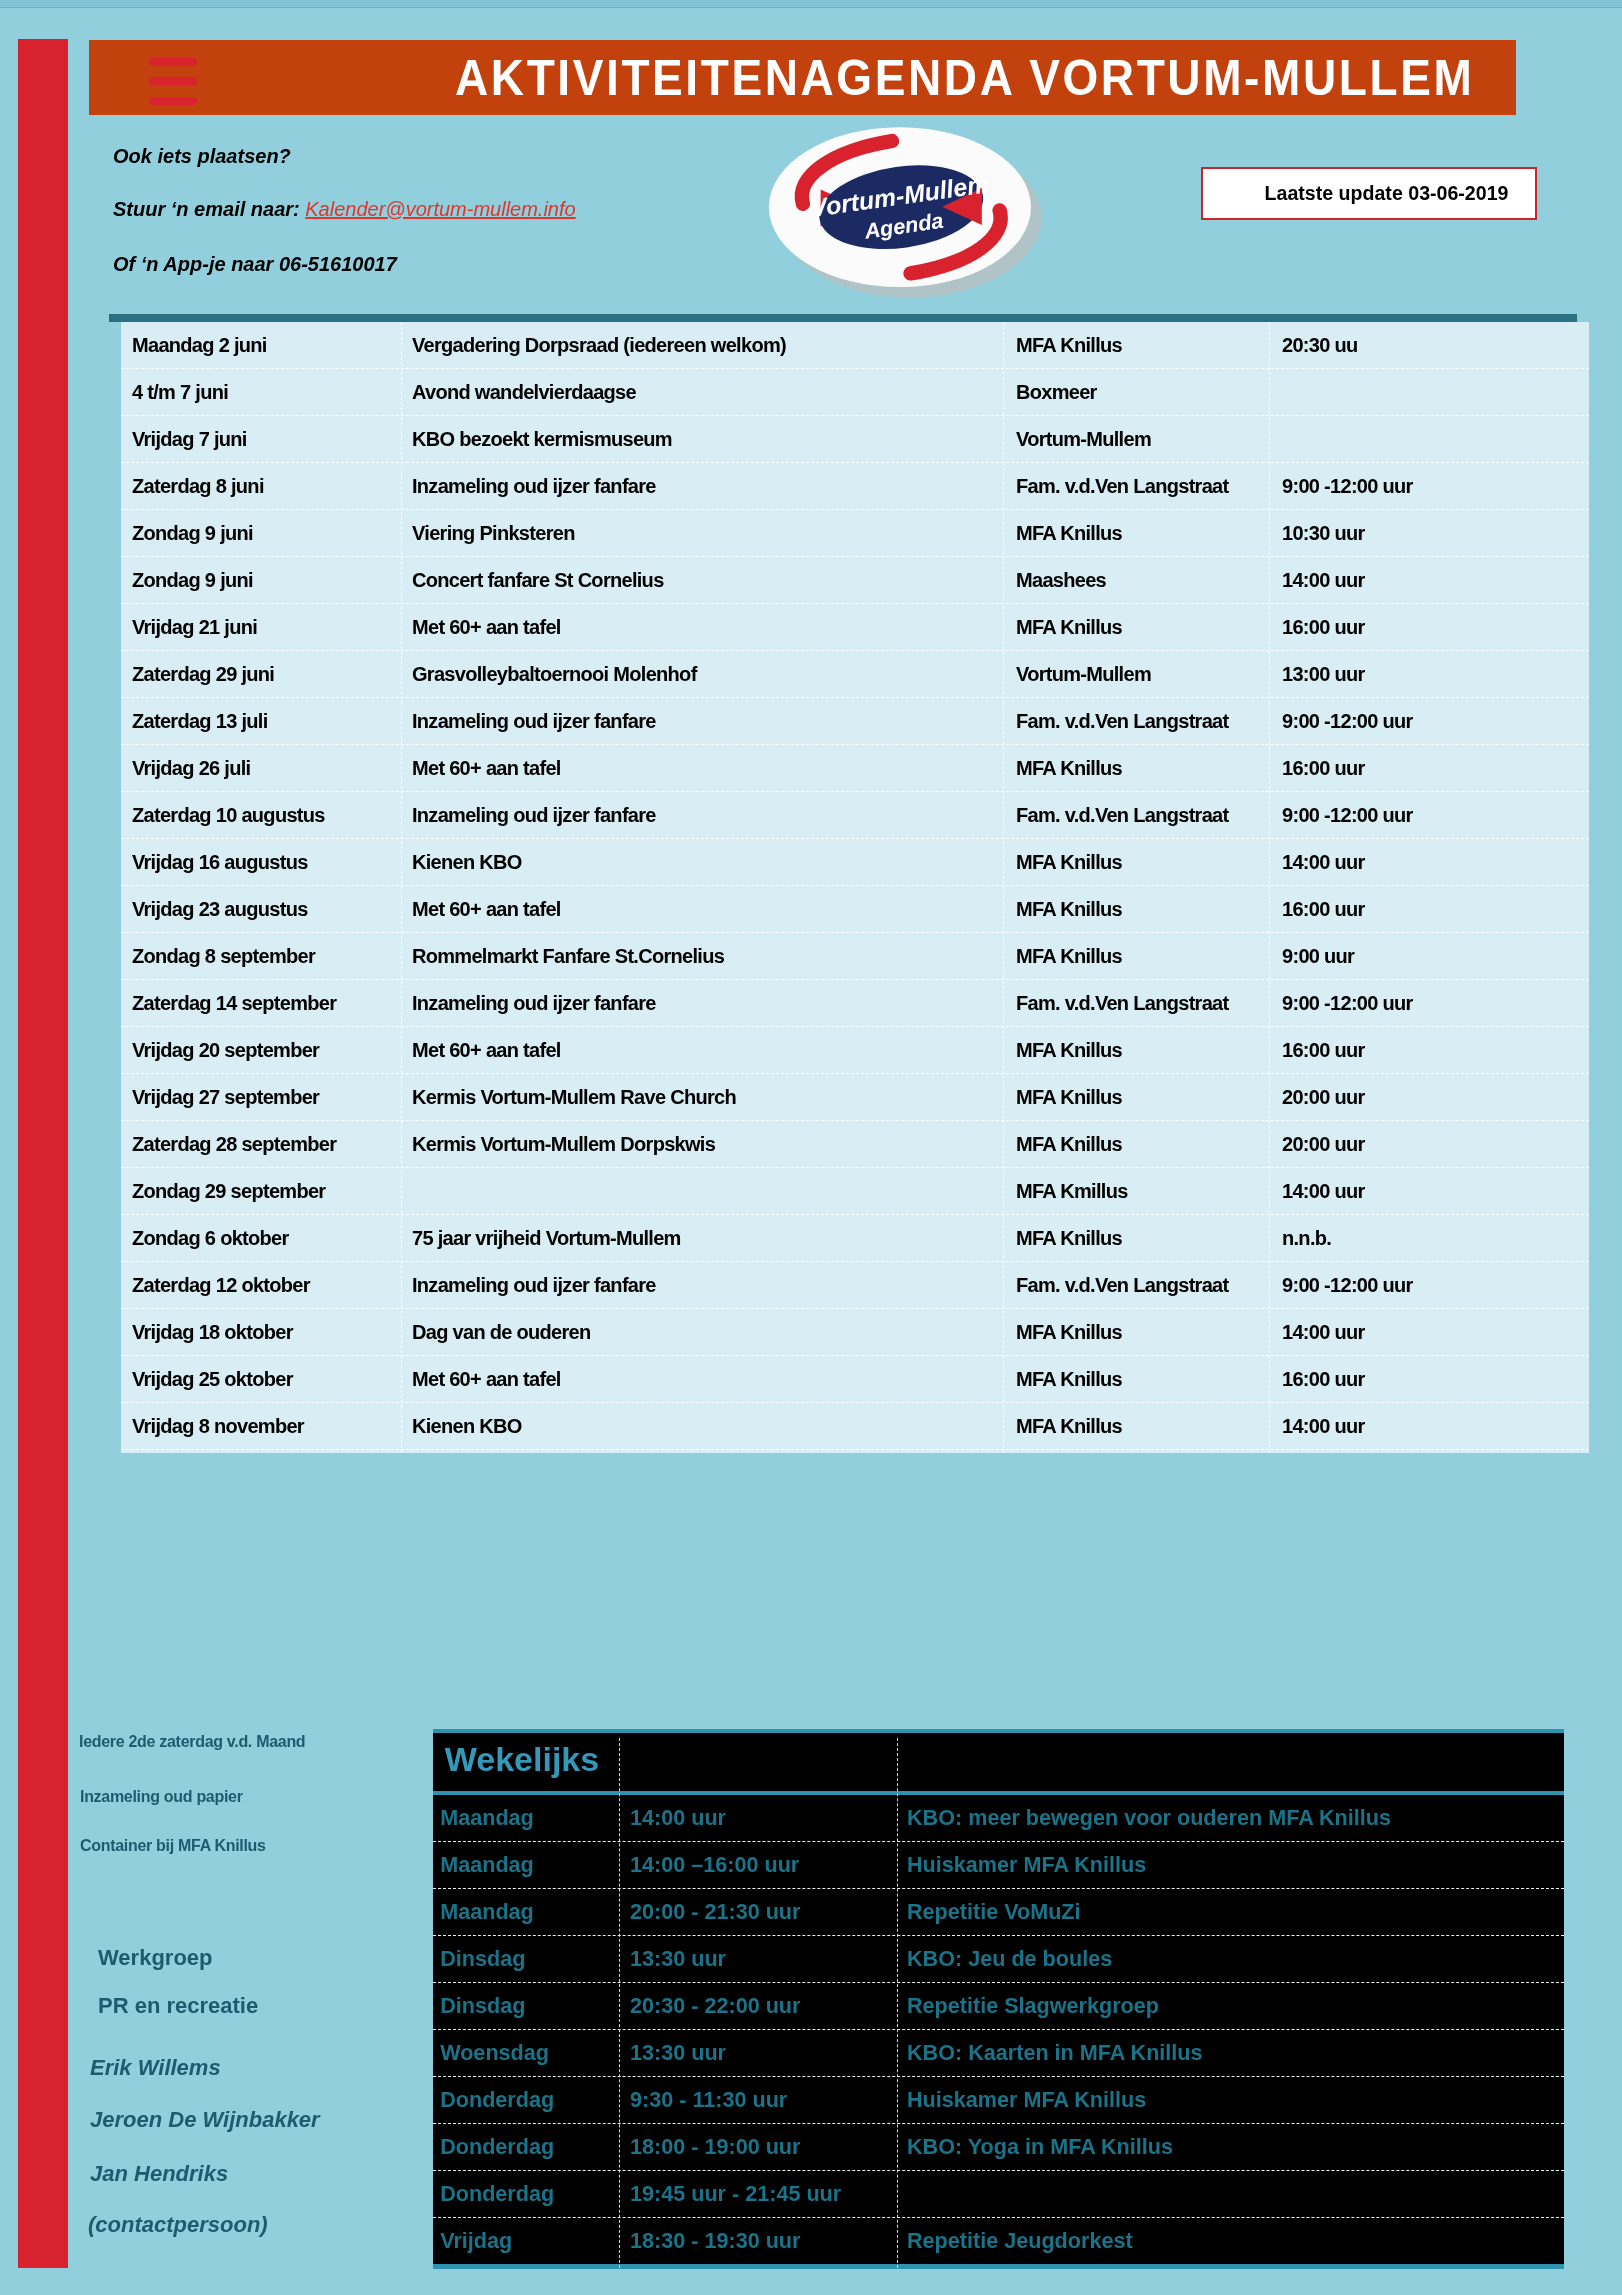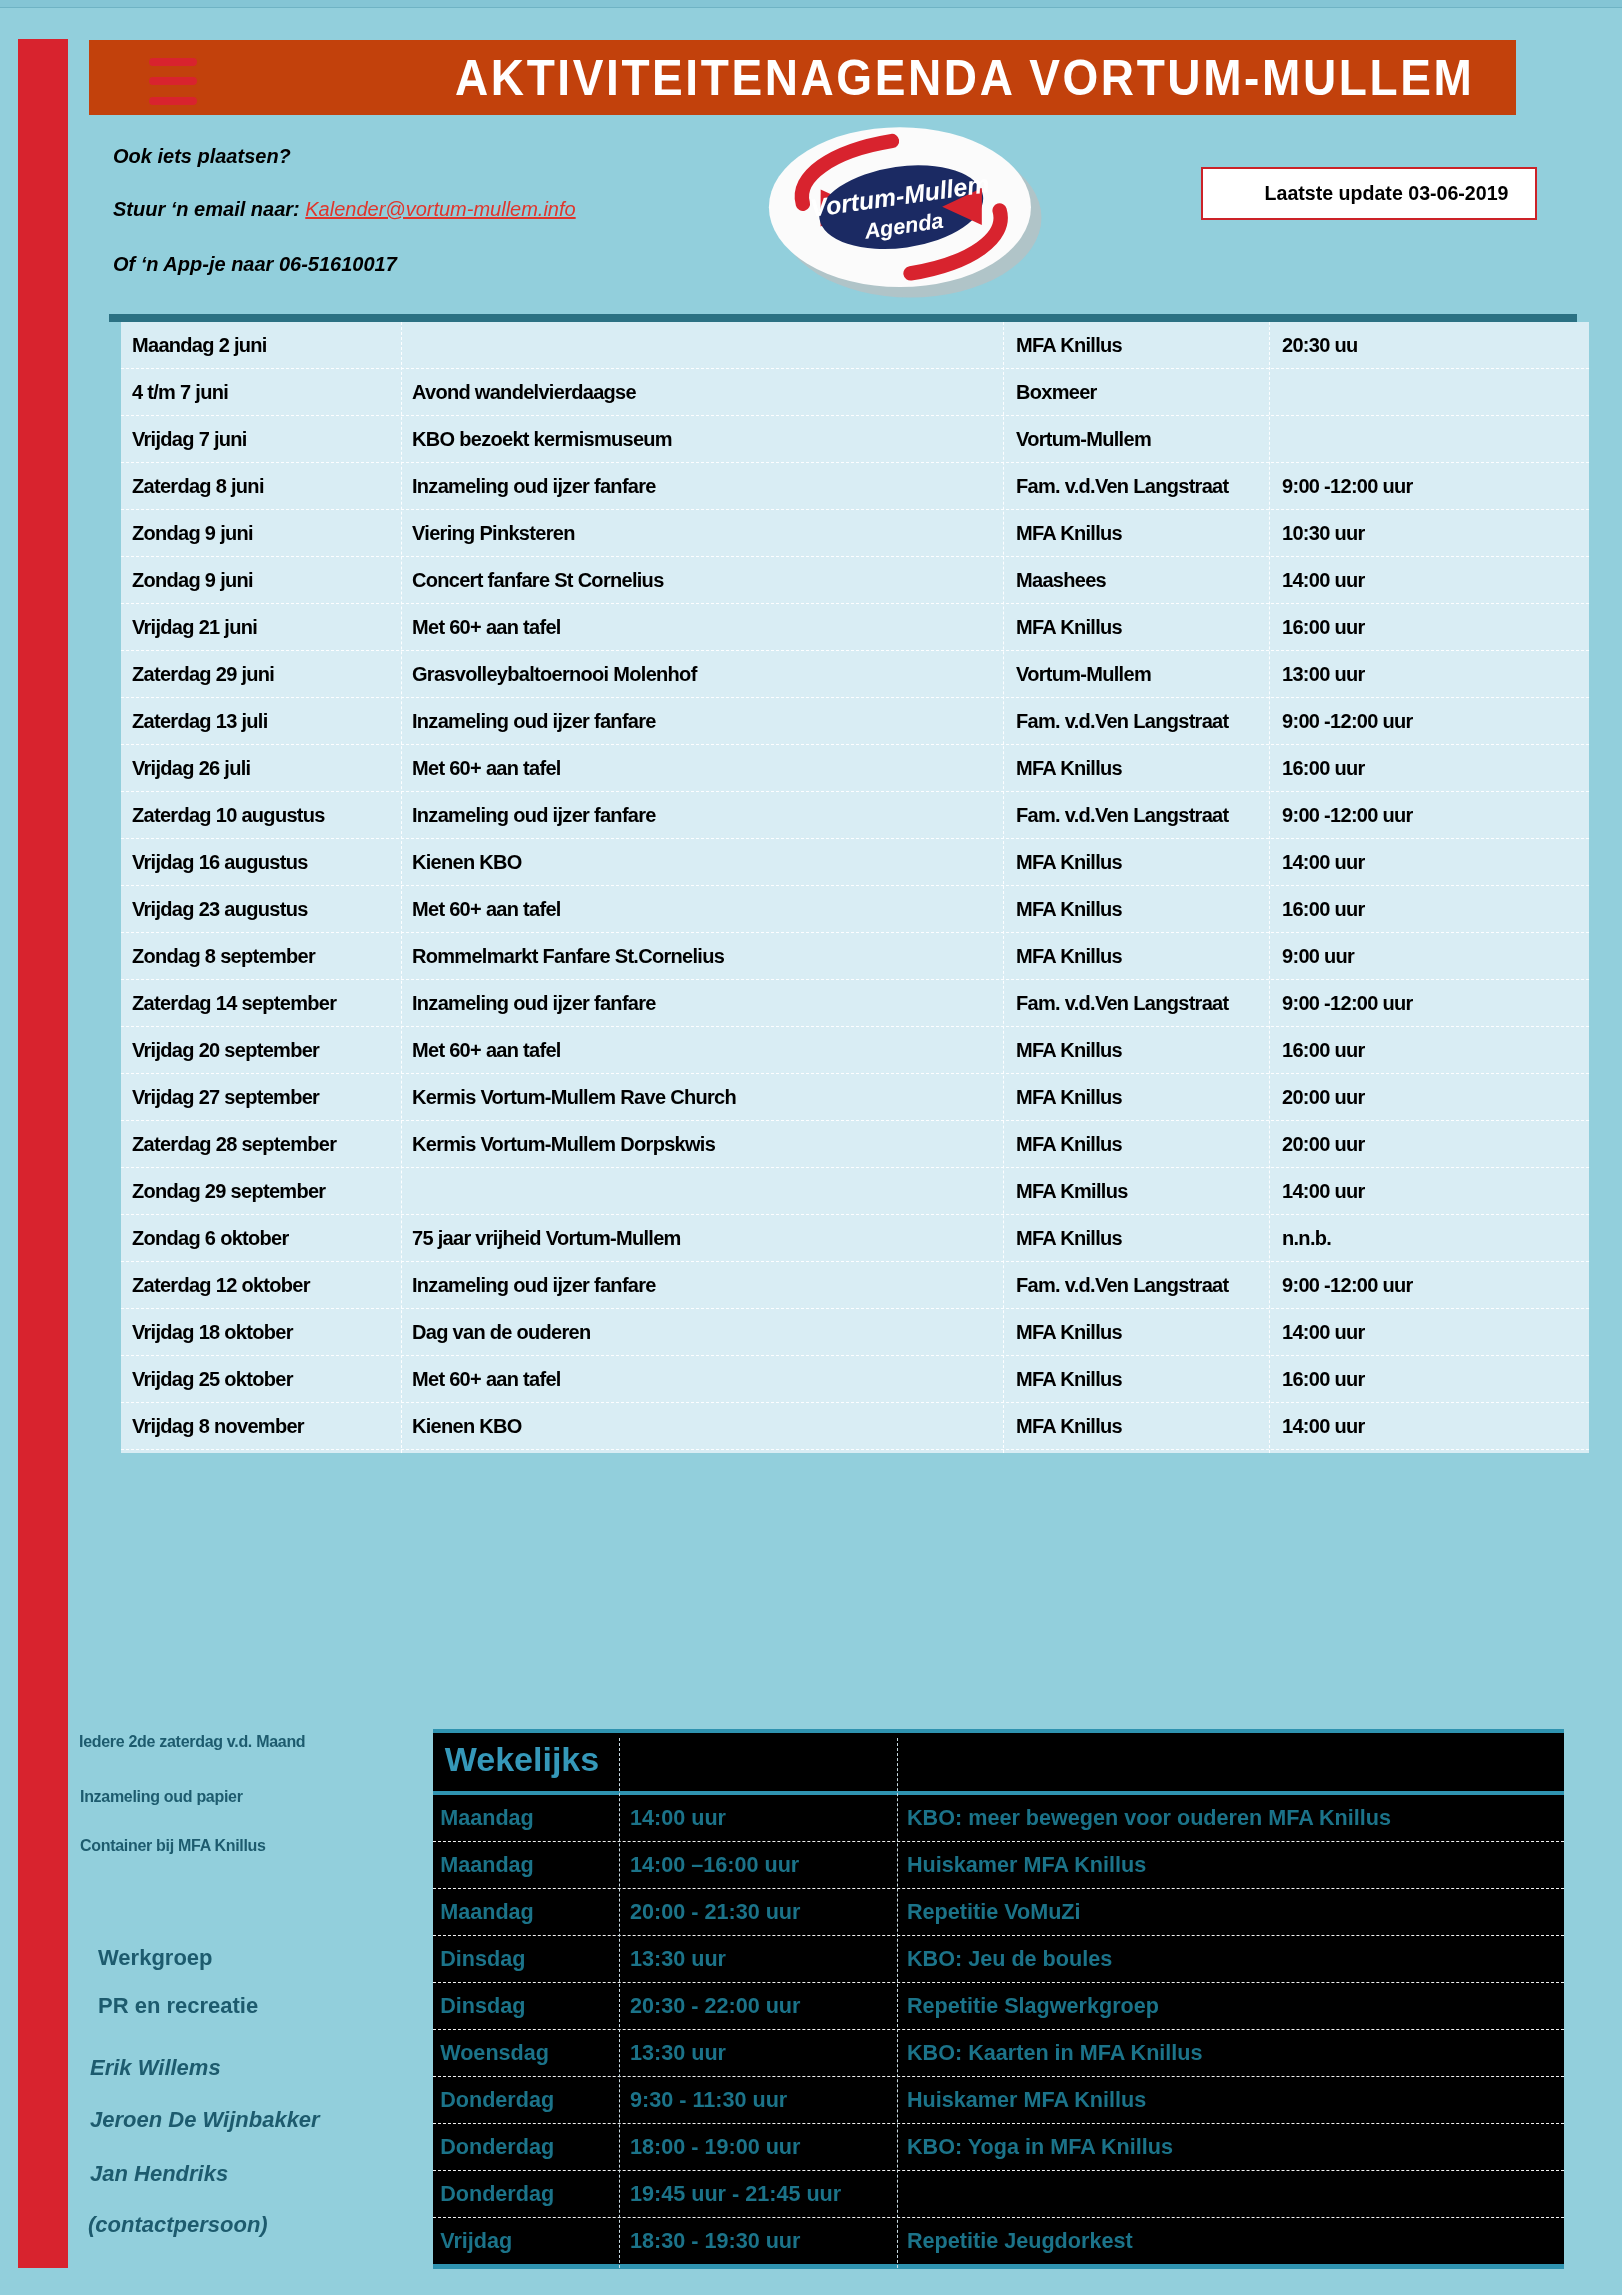--- a/index.html
+++ b/index.html
@@ -116,20 +116,21 @@
 
 <div class="abs update-box">
   <span>Laatste update 03-06-2019</span>
 </div>
 
 <div class="abs agenda-strip"></div>
 <div class="abs agenda-table">
   <div id="agenda-rows">
       <div class="t-row">
         <span class="c1">Maandag 2 juni</span>
+        <span class="c2">Vergadering  Dorpsraad (iedereen welkom)</span>
         <span class="c3">MFA Knillus</span>
         <span class="c4">20:30 uu</span>
       </div>
       <div class="t-row">
         <span class="c1">4 t/m 7 juni</span>
         <span class="c2">Avond wandelvierdaagse</span>
         <span class="c3">Boxmeer</span>
         <span class="c4"></span>
       </div>
       <div class="t-row">

